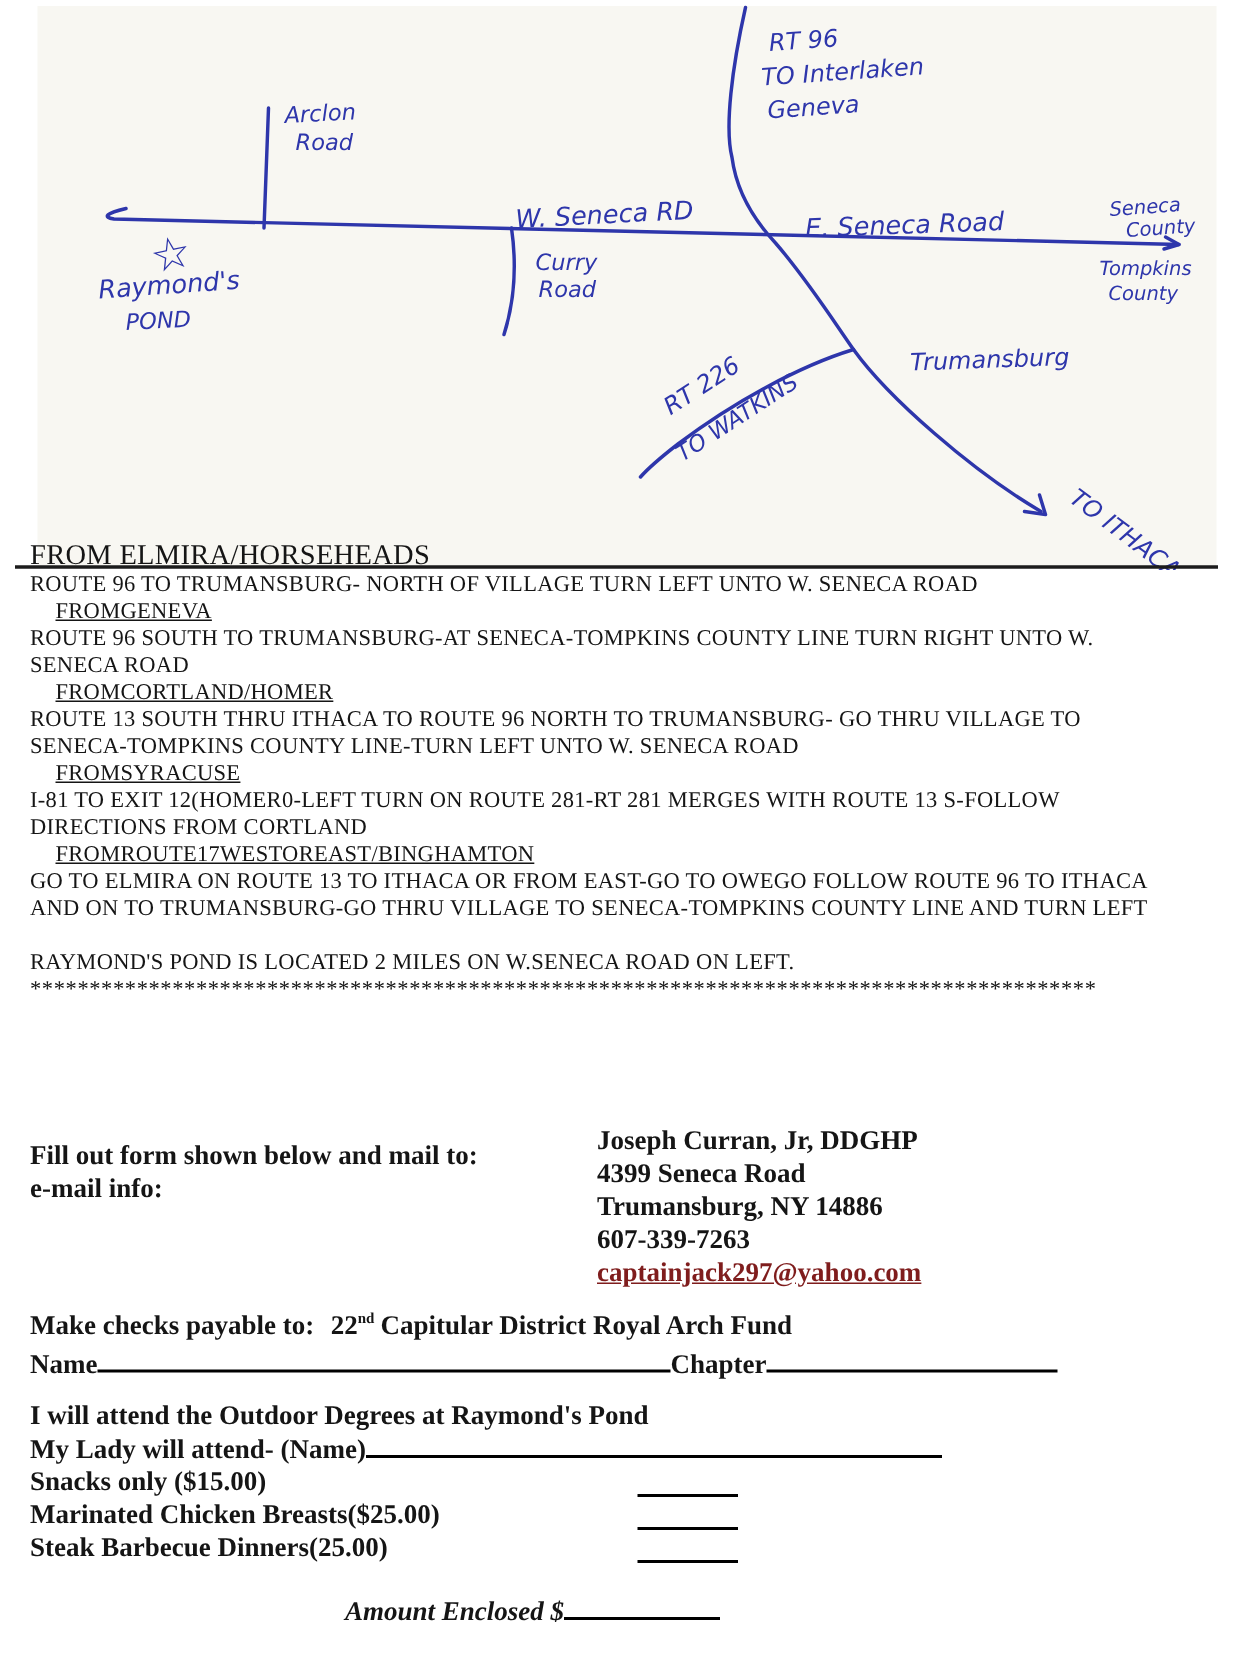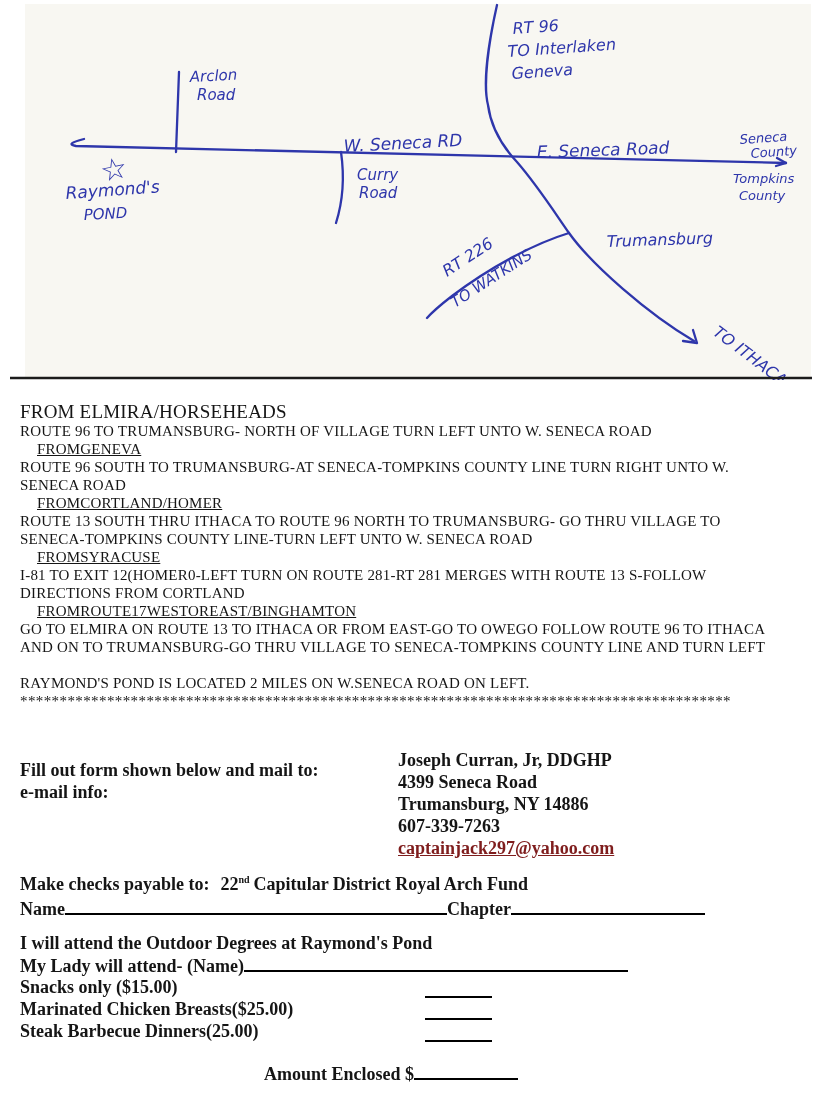--- a/index.html
+++ b/index.html
@@ -5,21 +5,21 @@
   html,body{margin:0;padding:0;}
   body{
     width:822px;height:1116px;position:relative;background:#ffffff;
     font-family:"Liberation Serif",serif;color:#151515;overflow:hidden;
   }
   
   .map-wrap{position:absolute;top:0;left:0;width:822px;height:380px;}
   .map-wrap svg{display:block;}
   .hand{font-family:"DejaVu Sans",sans-serif;font-style:italic;}
   
-  .directions{position:absolute;top:401px;left:20px;width:790px;}
+  .directions{position:absolute;top:360px;left:20px;width:790px;}
   .dir-line{font-size:15px;line-height:18px;white-space:nowrap;letter-spacing:.2px;}
   .dir-line.h{font-size:19px;line-height:21px;}
   .dir-line.u{text-decoration:underline;margin-left:17px;}
   .dir-spacer{height:18px;}
   .dir-line.stars{font-size:15px;letter-spacing:.4px;}
   
   .mailto{position:absolute;top:749px;left:20px;width:780px;font-weight:bold;font-size:18px;}
   .mail-left{position:absolute;left:0;top:0;margin-top:10px;}
   .mail-left div{line-height:22px;}
   .mail-right{position:absolute;left:378px;top:0;}
@@ -37,21 +37,21 @@
   .blank-name{width:382px;}
   .blank-chapter{width:194px;}
   .attend-row{top:932px;}
   .lady-row{top:954px;}
   .blank-lady{width:384px;}
   .item-row{height:22px;width:780px;position:absolute;}
   .item-0{top:976px;}
   .item-1{top:998px;}
   .item-2{top:1020px;}
   .item-blank{position:absolute;left:405px;top:6px;width:67px;height:14px;border-bottom:2px solid #000;}
-  .amount-row{top:1062px;left:264px;}
+  .amount-row{top:1062px;left:230px;font-style:italic;}
   .blank-amount{width:104px;}
 </style>
 </head>
 <body>
 
 <div class="map-wrap">
   <svg width="822" height="380" viewBox="0 0 822 380" xmlns="http://www.w3.org/2000/svg">
     <rect x="25" y="4" width="786" height="374" fill="#f8f7f2"></rect>
 
     <g stroke="#2e36ab" stroke-width="2.3" fill="none" stroke-linecap="round">

